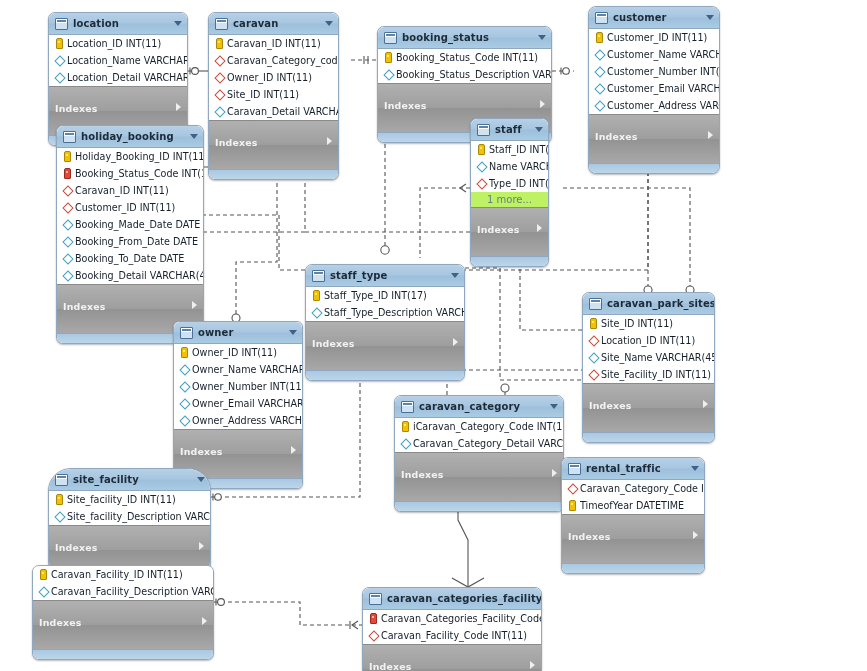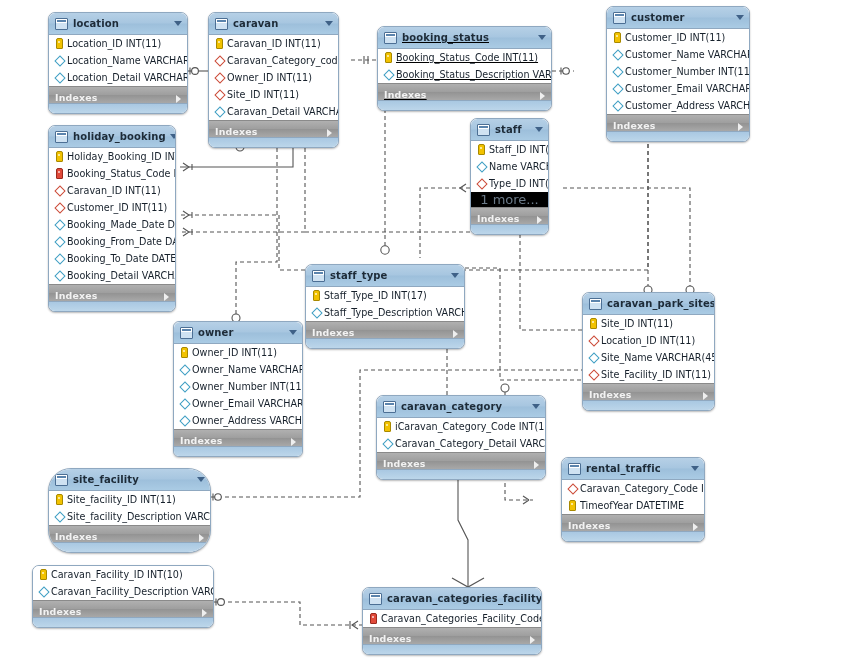--- a/index.html
+++ b/index.html
@@ -69,25 +69,25 @@
   .key.red::after{background:#ffd9d4;}
   
   .dia{
     width:6px;height:6px;transform:rotate(45deg);
     border:1px solid #3f9fc4;background:#ffffff;
   }
   .dia.fk{border-color:#cc4b38;}
   .col .txt{flex:1 1 auto;}
   .more{
     display:flex;align-items:center;justify-content:center;
-    height:15px;font-size:13px;color:#6b7a88;background:#000000;
+    height:15px;font-size:10px;color:#6b7a88;background:#bef264;
   }
   .tbl-foot{
-    height:16px;display:flex;align-items:flex-end;
-    padding:0 6px;
+    height:16px;display:flex;align-items:flex-start;
+    padding:16px 6px;
     background:linear-gradient(to bottom,#b0b0b0 0%,#9e9e9e 50%,#939393 51%,#a8a8a8 100%);
     border-top:1px solid #8a8a8a;
   }
   .tbl-foot .lbl{font-size:9.4px;color:#f2f2f2;font-weight:bold;flex:1 1 auto;letter-spacing:.2px;}
   .tbl-foot .tri{
     width:0;height:0;border-top:4px solid transparent;border-bottom:4px solid transparent;
     border-left:5px solid #efefef;
   }
   .tbl-skirt{
     height:9px;
@@ -244,21 +244,21 @@
           </span>
           <span class="txt">Caravan_Detail VARCHAR(45)</span>
         </div>
       </div>
       <div class="tbl-foot">
         <span class="lbl">Indexes</span>
         <span class="tri"></span>
       </div>
       <div class="tbl-skirt"></div>
     </div>
-    <div class="tbl" style="left: 377px; top: 26px; width: 175px; text-decoration: underline;">
+    <div class="tbl" style="left: 377px; top: 26px; width: 175px;">
       <div class="tbl-head">
         <span class="tbl-icon"></span>
         <span class="tbl-title">booking_status</span>
         <span class="caret"></span>
       </div>
       <div class="cols">
         <div class="col">
           <span class="glyph">
             <span class="key"></span>
           </span>
@@ -270,21 +270,21 @@
           </span>
           <span class="txt">Booking_Status_Description VARCHAR(45)</span>
         </div>
       </div>
       <div class="tbl-foot">
         <span class="lbl">Indexes</span>
         <span class="tri"></span>
       </div>
       <div class="tbl-skirt"></div>
     </div>
-    <div class="tbl" style="left: 606px; top: 6px; width: 144px;">
+    <div class="tbl" style="left: 588px; top: 6px; width: 132px; border-radius: 8px;">
       <div class="tbl-head">
         <span class="tbl-icon"></span>
         <span class="tbl-title">customer</span>
         <span class="caret"></span>
       </div>
       <div class="cols">
         <div class="col">
           <span class="glyph">
             <span class="key"></span>
           </span>
@@ -314,21 +314,21 @@
           </span>
           <span class="txt">Customer_Address VARCHAR(45)</span>
         </div>
       </div>
       <div class="tbl-foot">
         <span class="lbl">Indexes</span>
         <span class="tri"></span>
       </div>
       <div class="tbl-skirt"></div>
     </div>
-    <div class="tbl" style="left: 48px; top: 125px; width: 128px;">
+    <div class="tbl" style="left: 56px; top: 125px; width: 148px;">
       <div class="tbl-head">
         <span class="tbl-icon"></span>
         <span class="tbl-title">holiday_booking</span>
         <span class="caret"></span>
       </div>
       <div class="cols">
         <div class="col">
           <span class="glyph">
             <span class="key"></span>
           </span>
@@ -516,21 +516,21 @@
           </span>
           <span class="txt">Owner_Address VARCHAR(45)</span>
         </div>
       </div>
       <div class="tbl-foot">
         <span class="lbl">Indexes</span>
         <span class="tri"></span>
       </div>
       <div class="tbl-skirt"></div>
     </div>
-    <div class="tbl" style="left: 376px; top: 395px; width: 170px;">
+    <div class="tbl" style="left: 394px; top: 395px; width: 170px;">
       <div class="tbl-head">
         <span class="tbl-icon"></span>
         <span class="tbl-title">caravan_category</span>
         <span class="caret"></span>
       </div>
       <div class="cols">
         <div class="col">
           <span class="glyph">
             <span class="key"></span>
           </span>
@@ -600,21 +600,21 @@
         <span class="tri"></span>
       </div>
       <div class="tbl-skirt"></div>
     </div>
     <div class="tbl" style="left: 32px; top: 565px; width: 182px;">
       <div class="cols">
         <div class="col">
           <span class="glyph">
             <span class="key"></span>
           </span>
-          <span class="txt">Caravan_Facility_ID INT(10)</span>
+          <span class="txt">Caravan_Facility_ID INT(11)</span>
         </div>
         <div class="col">
           <span class="glyph">
             <span class="dia"></span>
           </span>
           <span class="txt">Caravan_Facility_Description VARCHAR(45)</span>
         </div>
       </div>
       <div class="tbl-foot">
         <span class="lbl">Indexes</span>
@@ -627,20 +627,26 @@
         <span class="tbl-icon"></span>
         <span class="tbl-title">caravan_categories_facility</span>
       </div>
       <div class="cols">
         <div class="col">
           <span class="glyph">
             <span class="key red"></span>
           </span>
           <span class="txt">Caravan_Categories_Facility_Code INT(11)</span>
         </div>
+        <div class="col">
+          <span class="glyph">
+            <span class="dia fk"></span>
+          </span>
+          <span class="txt">Caravan_Facility_Code INT(11)</span>
+        </div>
       </div>
       <div class="tbl-foot">
         <span class="lbl">Indexes</span>
         <span class="tri"></span>
       </div>
       <div class="tbl-skirt"></div>
     </div>
   </div>
 
 </body></html>

